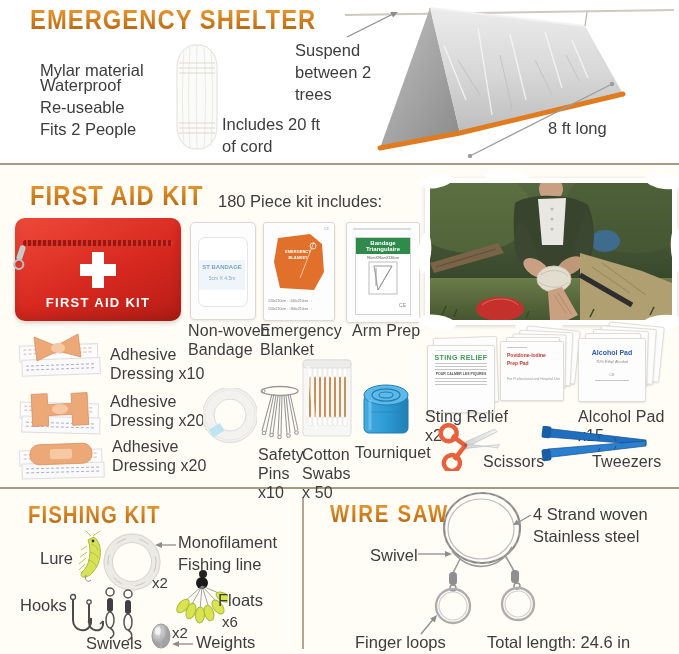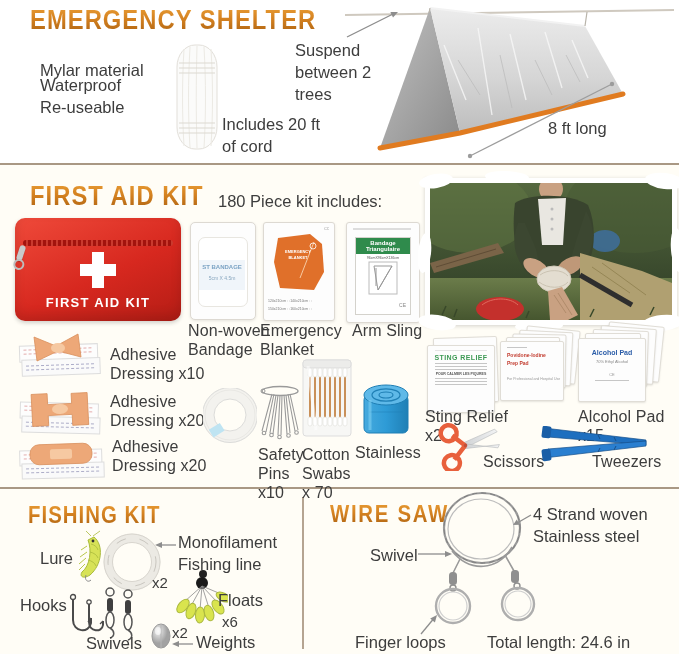--- a/index.html
+++ b/index.html
@@ -58,20 +58,21 @@
   <div class="sec sec3"></div>
   <div class="hdiv" style="top:163px"></div>
   <div class="hdiv" style="top:487px"></div>
   <div class="vdiv" style="left:302px;top:497px;height:152px"></div>
 
   <div class="abs stencil h-big" style="left:30px;top:4px">EMERGENCY SHELTER</div>
 
   <div class="abs lbl17" style="left:40px;top:60px">Mylar material</div>
   <div class="abs lbl17" style="left:40px;top:75px">Waterproof</div>
   <div class="abs lbl17" style="left:40px;top:97px">Re-useable</div>
+  <div class="abs lbl17" style="left:40px;top:119px">Fits 2 People</div>
 
   <svg class="abs" style="left:175px;top:43px" width="44" height="108" viewBox="0 0 44 108">
     <rect x="2" y="2" width="40" height="104" rx="18" ry="22" fill="#fbfbfa" stroke="#e2dfd9"></rect>
     <path d="M9,6 C7,40 7,70 9,103 M15,4 C13,40 13,70 15,105 M22,3 C21,40 21,70 22,105 M29,4 C31,40 31,70 29,105 M36,6 C38,40 38,70 36,103" stroke="#eceae4" fill="none"></path>
     <path d="M4,20 h36 M4,25 h36 M4,30 h36" stroke="#dcd9d1" fill="none"></path>
     <path d="M4,80 h36 M4,85 h36 M4,90 h36" stroke="#dcd9d1" fill="none"></path>
   </svg>
   <div class="abs lbl17" style="left:222px;top:114px;width:112px">Includes 20 ft of cord</div>
 
   <div class="abs lbl17" style="left:295px;top:40px;width:80px">Suspend between 2 trees</div>
@@ -143,21 +144,21 @@
       <div style="background:#2f8b4c;color:#fff;font-weight:bold;text-align:center;padding:2px 1px" class="t6">Bandage Triangulaire</div>
       <div class="t3" style="color:#555;text-align:center;margin-top:2px">96cmX96cmX136cm</div>
       <svg width="54" height="38" viewBox="0 0 54 38">
         <rect x="13" y="2" width="28" height="32" fill="none" stroke="#bbb"></rect>
         <path d="M18,6 L36,6 L22,30 Z" fill="none" stroke="#999"></path>
         <path d="M22,30 L36,6 M20,8 L20,26" stroke="#999" fill="none"></path>
       </svg>
       <div class="t5" style="color:#888;text-align:right;padding-right:4px">CE</div>
     </div>
   </div>
-  <div class="abs lbl" style="left:352px;top:322px;width:80px">Arm Sling</div>
+  <div class="abs lbl" style="left:352px;top:322px;width:80px">Arm Prep</div>
 
   <div class="photo">
     <svg width="242" height="137" viewBox="0 0 242 137">
       <defs>
         <linearGradient id="gForest" x1="0" y1="0" x2="0" y2="1">
           <stop offset="0" stop-color="#55683f"></stop>
             <stop offset="1" stop-color="#2c3a24"></stop>
         </linearGradient>
         <linearGradient id="gGrass" x1="0" y1="0" x2="0" y2="1">
           <stop offset="0" stop-color="#6b7c4a"></stop>
@@ -283,38 +284,38 @@
         <rect x="11" y="61" width="4" height="9" rx="2"></rect>
         <rect x="16" y="61" width="4" height="9" rx="2"></rect>
         <rect x="21" y="61" width="4" height="9" rx="2"></rect>
         <rect x="26" y="61" width="4" height="9" rx="2"></rect>
         <rect x="31" y="61" width="4" height="9" rx="2"></rect>
         <rect x="36" y="61" width="4" height="9" rx="2"></rect>
         <rect x="41" y="61" width="4" height="9" rx="2"></rect>
     </g>
     <path d="M6,10 L14,74" stroke="#fff" stroke-width="3" opacity=".5"></path>
   </svg>
-  <div class="abs lbl" style="left:302px;top:446px;width:56px">Cotton Swabs x 70</div>
+  <div class="abs lbl" style="left:302px;top:446px;width:56px">Cotton Swabs x 50</div>
 
   <svg class="abs" style="left:360px;top:380px" width="52" height="58" viewBox="0 0 52 58">
     <defs>
       <linearGradient id="gBlue" x1="0" y1="0" x2="1" y2="0">
         <stop offset="0" stop-color="#46aade"></stop>
           <stop offset=".5" stop-color="#2e9bd6"></stop>
           <stop offset="1" stop-color="#1f7fb5"></stop>
       </linearGradient>
     </defs>
     <rect x="4" y="15" width="44" height="38" rx="5" fill="url(#gBlue)" stroke="#1f7fb5"></rect>
     <ellipse cx="26" cy="15" rx="22" ry="10" fill="#5fb9e8" stroke="#1f7fb5"></ellipse>
     <ellipse cx="26" cy="15" rx="14" ry="6.2" fill="none" stroke="#1f7fb5" stroke-width="1.2"></ellipse>
     <ellipse cx="26" cy="15" rx="7" ry="3" fill="none" stroke="#1f7fb5" stroke-width="1.2"></ellipse>
     <path d="M9,32 h34" stroke="#1f7fb5" opacity=".5"></path>
     <path d="M10,20 V50" stroke="#7fd0f2" stroke-width="3" opacity=".6"></path>
   </svg>
-  <div class="abs lbl" style="left:355px;top:444px;width:90px">Stainless</div>
+  <div class="abs lbl" style="left:355px;top:444px;width:90px">Tourniquet</div>
 
   <div class="packet" style="left:434px;top:337px;width:62px;height:64px;transform:rotate(-2deg)"></div>
   <div class="packet" style="left:427px;top:345px;width:66px;height:66px">
     <div class="bar" style="margin-top:4px;background:#e4e4e4"></div>
     <div class="t7" style="color:#3e9a55;font-weight:bold;text-align:center;letter-spacing:.4px;margin-top:3px">STING RELIEF</div>
     <div class="bar"></div>
       <div class="bar"></div>
       <div class="bar"></div>
     <div class="t3" style="color:#555;font-weight:bold;text-align:center;margin-top:2px">POUR CALMER LES PIQURES</div>
     <div class="bar"></div>

